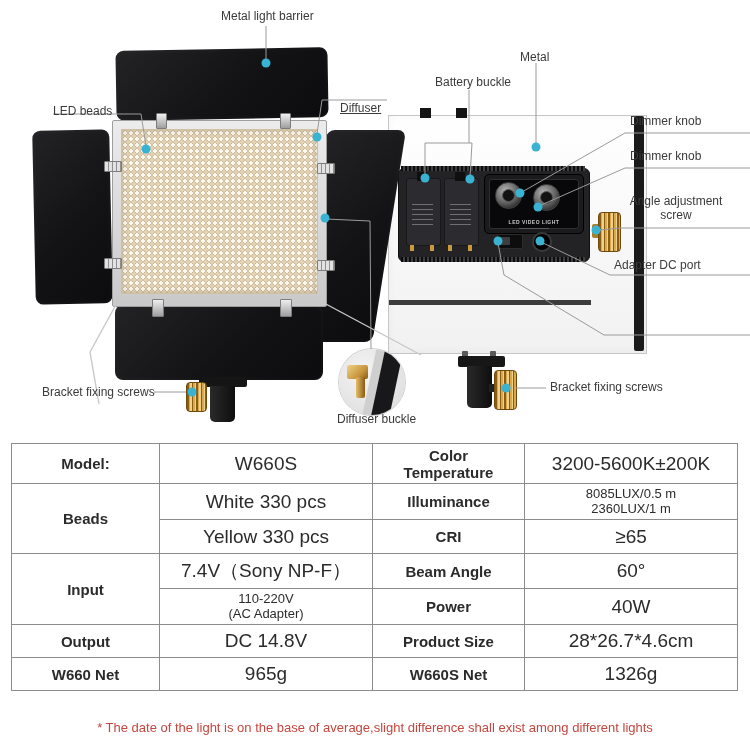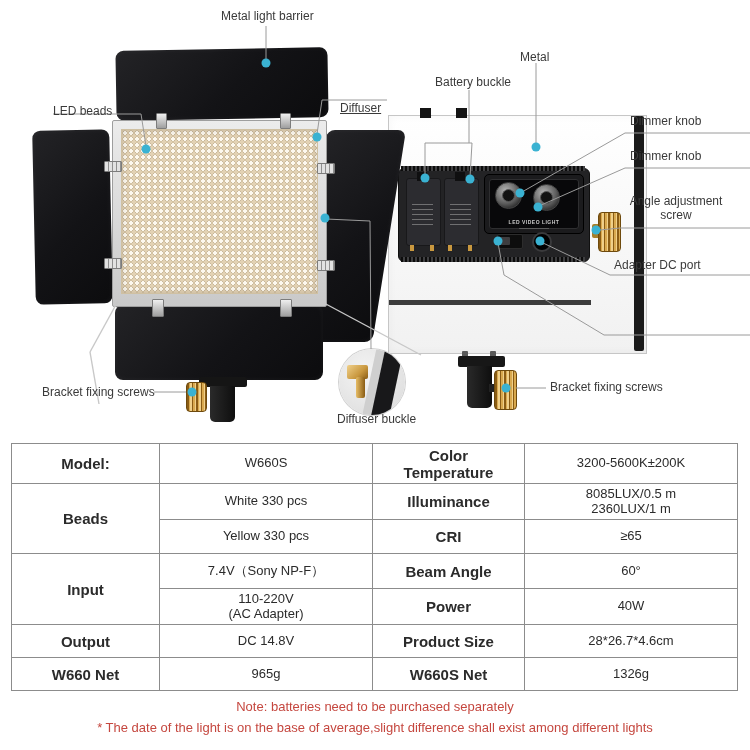--- a/index.html
+++ b/index.html
@@ -17,21 +17,21 @@
         border:1px solid #7c7c7c;border-radius:1px;}
   .cliph{position:absolute;background:linear-gradient(180deg,#efefef,#9f9f9f);
         border:1px solid #7c7c7c;border-radius:1px;}
   
   .gold{position:absolute;background:repeating-linear-gradient(90deg,#8a5c14 0 1.5px,#d9a94f 1.5px 3px,#f0d08a 3px 4.5px);
         border:1px solid #6e4a0d;border-radius:4px;}
   
   table.spec{position:absolute;left:11px;top:443px;width:726px;border-collapse:collapse;table-layout:fixed;}
   table.spec td{border:1px solid #8c8c8c;text-align:center;vertical-align:middle;padding:0;color:#2b2b2b;}
   td.lbl{font-weight:bold;font-size:15px;}
-  td.val{font-size:13px;line-height:1.15;}
+  td.val{font-size:19px;line-height:1.15;}
   .narrow{display:inline-block;max-width:100px;}
   .note{position:absolute;left:0;width:750px;text-align:center;color:#c5473f;font-size:13px;}
   svg.overlay{position:absolute;left:0;top:0;}
 </style>
 </head>
 <body>
 
 <div id="app">
 
   <div class="abs" style="left:0;top:0;width:750px;height:440px;">
@@ -223,15 +223,14 @@
     </tr>
     <tr style="height:33px">
       <td class="lbl">W660 Net</td>
       <td class="val">965g</td>
       <td class="lbl">W660S Net</td>
       <td class="val">1326g</td>
     </tr>
   </tbody>
     </table>
 
-  <div class="note" style="top:699px;">Note: batteries need to be purchased separately</div>
   <div class="note" style="top:720px;">* The date of the light is on the base of average,slight difference shall exist among different lights</div>
 </div>
 
 </body></html>

